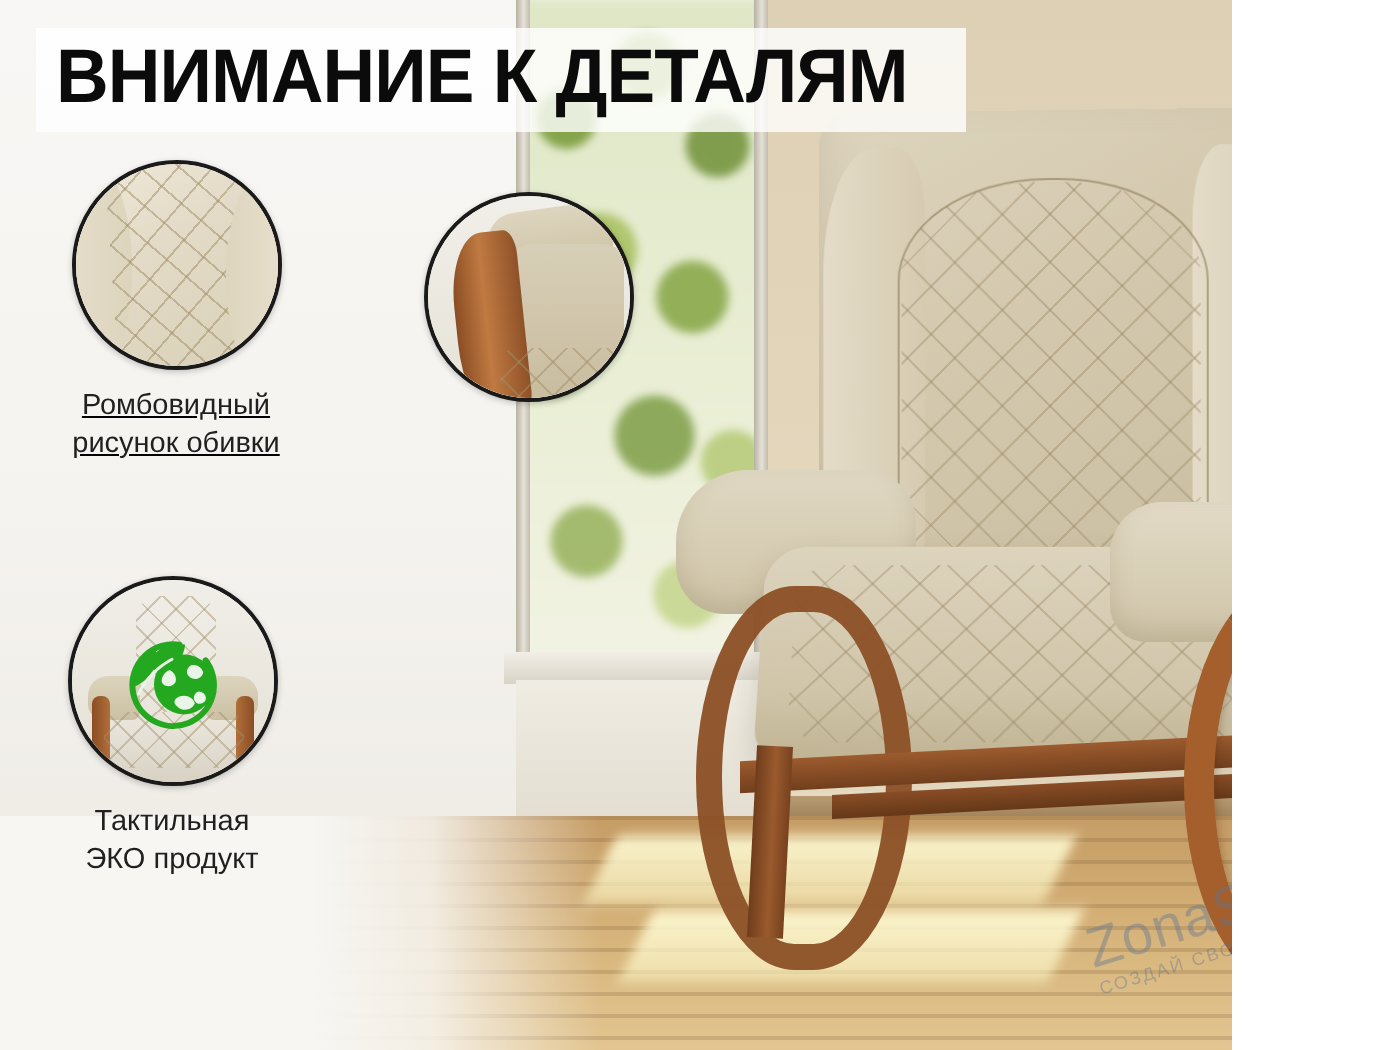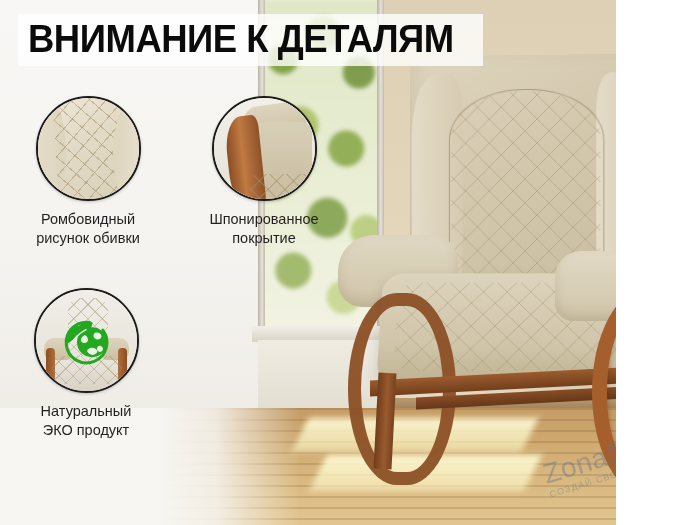--- a/index.html
+++ b/index.html
@@ -199,21 +199,21 @@
     line-height: 42px;
     letter-spacing: -0.5px;
     color: #0b0b0b;
     white-space: nowrap;
     transform: scaleX(0.96);
     transform-origin: left center;
   }
 
   
   .feature { position: absolute; width: 172px; text-align: center; }
-  .f1 { left: 2px;   top: 96px; }
+  .f1 { left: 2px;   top: 80px; text-decoration: underline; }
   .f2 { left: 178px; top: 96px; }
   .f3 { left: 0px;   top: 288px; }
   .f4 { left: 172px; top: 288px; }
 
   .thumb {
     width: 101px; height: 101px;
     margin: 0 auto;
     border-radius: 50%;
     border: 2px solid #1a1a1a;
     overflow: hidden;
@@ -415,22 +415,20 @@
 
   <div class="feature f2">
     <div class="thumb">
       <div class="thumb-inner t2">
         <div class="headrest"></div>
         <div class="back"></div>
         <div class="wood"></div>
         <div class="seatq"></div>
       </div>
     </div>
-    <p class="caption">Шпонированное
-покрытие</p>
   </div>
 
   <div class="feature f3">
     <div class="thumb">
       <div class="thumb-inner t3">
         <div class="c-back"></div>
         <div class="c-arm-l"></div>
         <div class="c-arm-r"></div>
         <div class="c-wood-l"></div>
         <div class="c-wood-r"></div>
@@ -451,21 +449,21 @@
           <g fill="#23a81f">
             <path d="M34 28c8-9 20-11 27-9-1 9-7 19-16 22-7 2-12-1-14-5-2-3 0-6 3-8z"></path>
             <path d="M18 54c0-14 8-25 18-30 2 2 2 6 1 10-3 9-10 17-19 20z"></path>
           </g>
           <g stroke="#e9f5e6" stroke-width="2.5" fill="none" stroke-linecap="round">
             <path d="M22 60c6-12 15-22 28-29"></path>
           </g>
         </svg>
       </div>
     </div>
-    <p class="caption">Натуральный
+    <p class="caption">Тактильная
 ЭКО продукт</p>
   </div>
 
 
   <div class="watermark">
     <div class="wm-main">ZonaSporta</div>
     <div class="wm-sub">СОЗДАЙ СВОЮ ЗОНУ</div>
   </div>
 
 </div>

